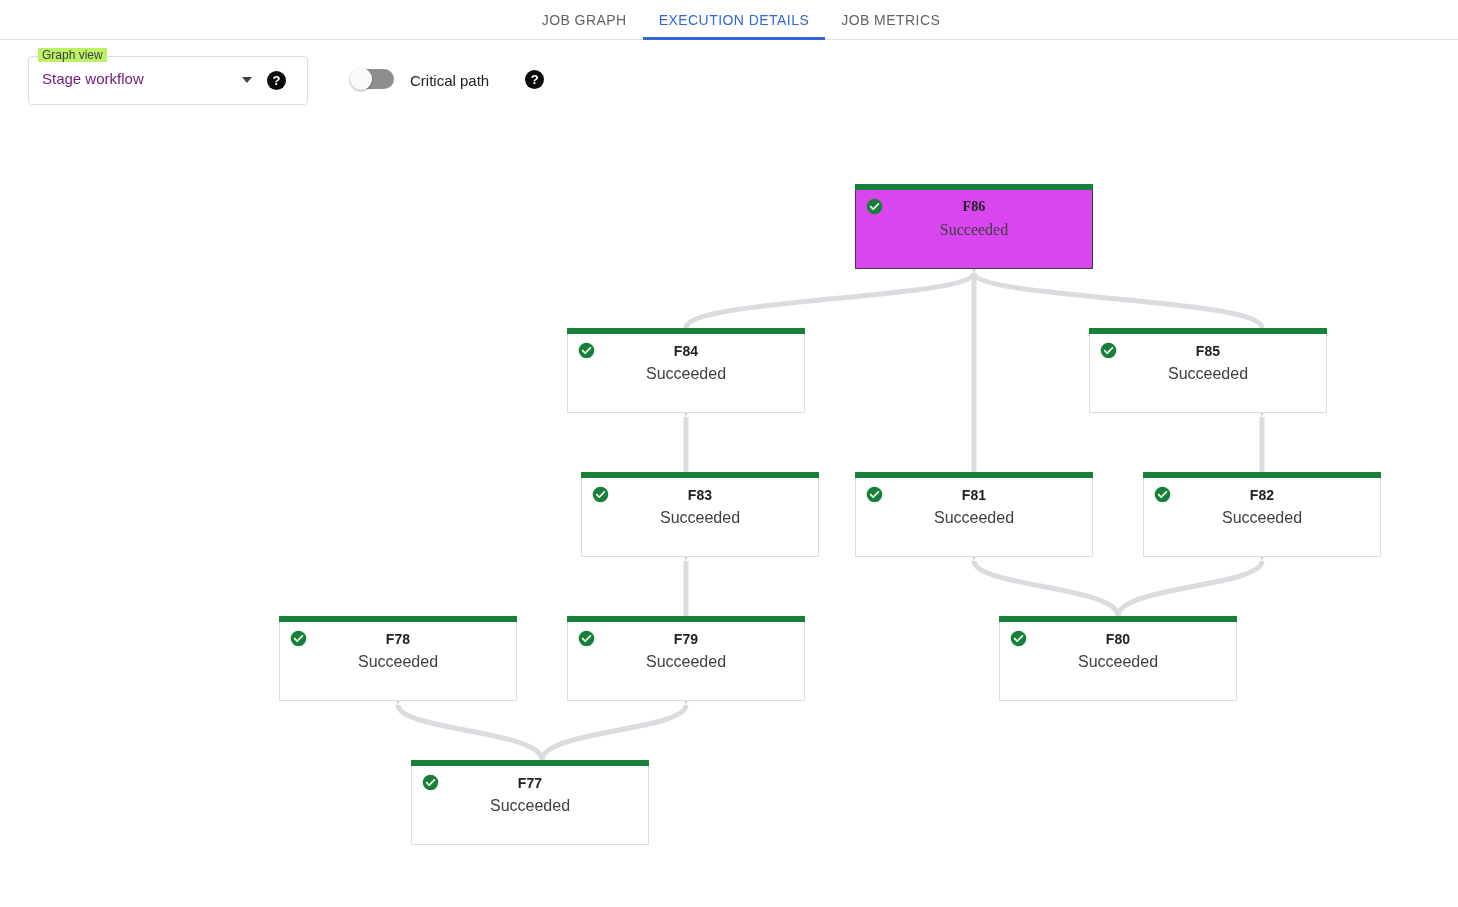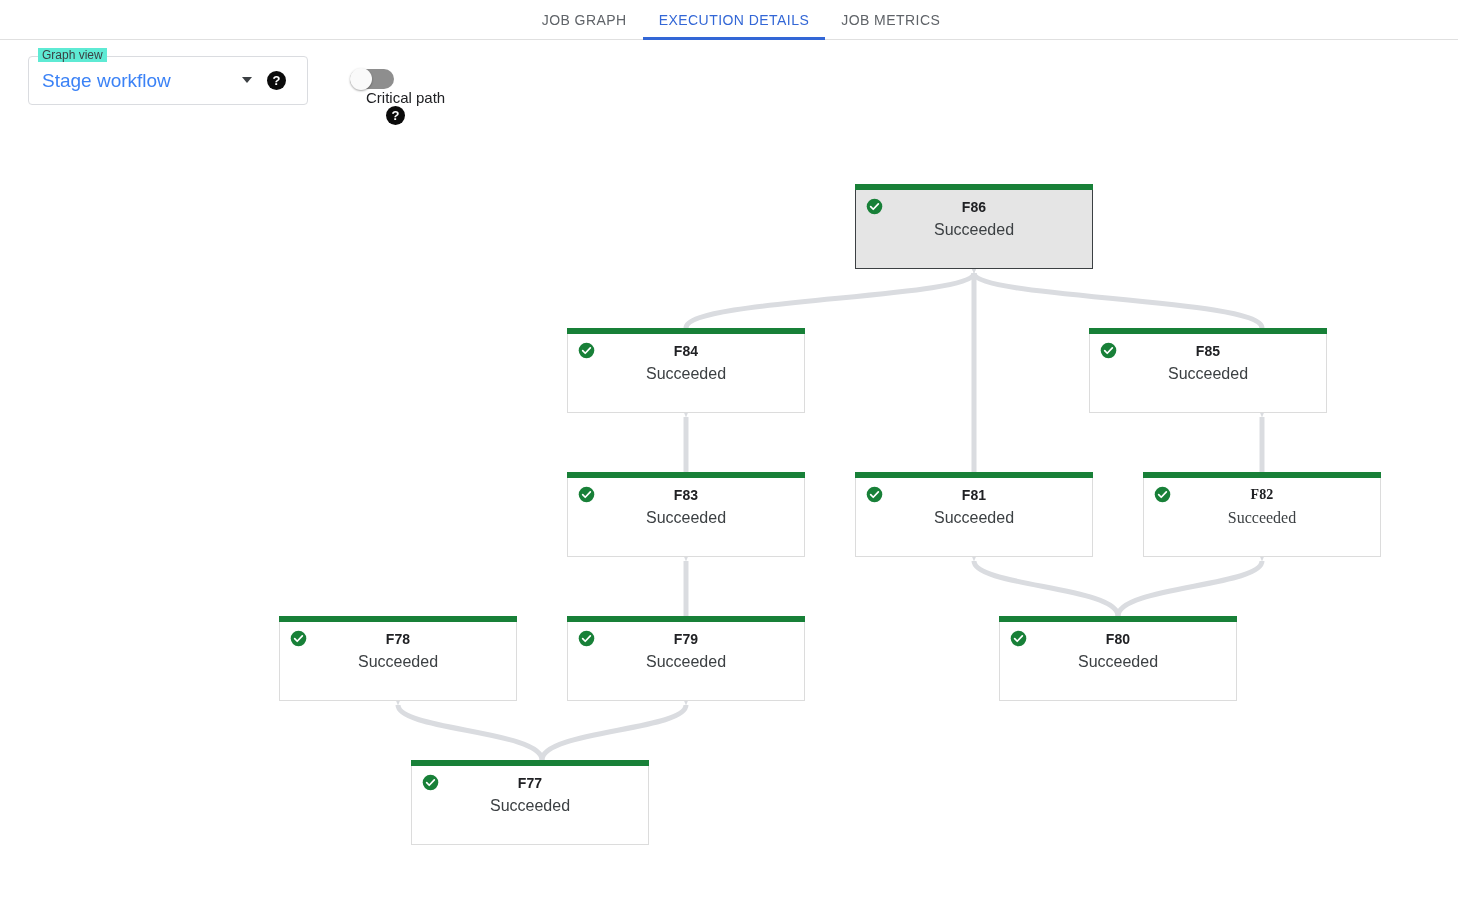--- a/index.html
+++ b/index.html
@@ -73,34 +73,34 @@
     inset: 0;
     border: 1px solid #dadce0;
     border-radius: 4px;
     box-sizing: border-box;
     background: #fff;
   }
   .select-legend {
     position: absolute;
     left: 10px;
     top: -8px;
-    background: #5eead4;
+    background: #bef264;
     padding: 0 4px;
     font-size: 12px;
     font-weight: 500;
     color: #3c4043;
     line-height: 14px;
     white-space: nowrap;
   }
   .select-value {
     position: absolute;
     left: 14px;
     top: 14px;
-    font-size: 19px;
-    color: #3b82f6;
+    font-size: 15px;
+    color: #701a75;
     white-space: nowrap;
   }
   .select-arrow {
     position: absolute;
     right: 56px;
     top: 21px;
     width: 0; height: 0;
     border-left: 5px solid transparent;
     border-right: 5px solid transparent;
     border-top: 6px solid #3c4043;
@@ -122,24 +122,23 @@
     font-family: "Liberation Sans", sans-serif;
   }
   .help-in-select {
     position: absolute;
     right: 22px;
     top: 15px;
   }
 
   .toggle-group {
     display: flex;
-    align-items: flex-start;
+    align-items: flex-end;
     margin-left: 42px;
     margin-top: 13px;
-    flex-direction: column;
   }
   .switch {
     width: 44px;
     height: 20px;
     border-radius: 10px;
     background: #8e8e8e;
     position: relative;
     cursor: pointer;
     flex: 0 0 auto;
   }
@@ -190,23 +189,24 @@
   }
   .node .topbar {
     position: absolute;
     left: -1px;
     right: -1px;
     top: -6px;
     height: 6px;
     background: #188038;
   }
   .node.selected {
-    background: #e5e5e5;
+    background: #d946ef;
     border: 1px solid #3c4043;
     border-top: none;
+    font-family: Liberation Serif, serif;
   }
   .node.selected .topbar {
     left: -1px; right: -1px;
   }
   .node .check {
     position: absolute;
     left: 10px;
     top: 8px;
     width: 17px;
     height: 17px;
@@ -307,39 +307,39 @@
       </div>
       <div class="node" style="left: 1089px; top: 210px;">
         <div class="topbar"></div>
         <div class="check"><svg viewBox="0 0 24 24" width="17" height="17">
             <circle cx="12" cy="12" r="11" fill="#188038"></circle>
             <path d="M6.6 12.3 L10.2 15.9 L17.4 8.3" fill="none" stroke="#ffffff" stroke-width="2.4" stroke-linecap="round" stroke-linejoin="round"></path>
           </svg></div>
         <div class="title">F85</div>
         <div class="status">Succeeded</div>
       </div>
-      <div class="node" style="left: 567px; top: 354px;">
+      <div class="node" style="left: 581px; top: 354px;">
         <div class="topbar"></div>
         <div class="check"><svg viewBox="0 0 24 24" width="17" height="17">
             <circle cx="12" cy="12" r="11" fill="#188038"></circle>
             <path d="M6.6 12.3 L10.2 15.9 L17.4 8.3" fill="none" stroke="#ffffff" stroke-width="2.4" stroke-linecap="round" stroke-linejoin="round"></path>
           </svg></div>
         <div class="title">F83</div>
         <div class="status">Succeeded</div>
       </div>
       <div class="node" style="left: 855px; top: 354px;">
         <div class="topbar"></div>
         <div class="check"><svg viewBox="0 0 24 24" width="17" height="17">
             <circle cx="12" cy="12" r="11" fill="#188038"></circle>
             <path d="M6.6 12.3 L10.2 15.9 L17.4 8.3" fill="none" stroke="#ffffff" stroke-width="2.4" stroke-linecap="round" stroke-linejoin="round"></path>
           </svg></div>
         <div class="title">F81</div>
         <div class="status">Succeeded</div>
       </div>
-      <div class="node" style="left: 1143px; top: 354px; font-family: Liberation Serif, serif;">
+      <div class="node" style="left: 1143px; top: 354px;">
         <div class="topbar"></div>
         <div class="check"><svg viewBox="0 0 24 24" width="17" height="17">
             <circle cx="12" cy="12" r="11" fill="#188038"></circle>
             <path d="M6.6 12.3 L10.2 15.9 L17.4 8.3" fill="none" stroke="#ffffff" stroke-width="2.4" stroke-linecap="round" stroke-linejoin="round"></path>
           </svg></div>
         <div class="title">F82</div>
         <div class="status">Succeeded</div>
       </div>
       <div class="node" style="left: 279px; top: 498px;">
         <div class="topbar"></div>

